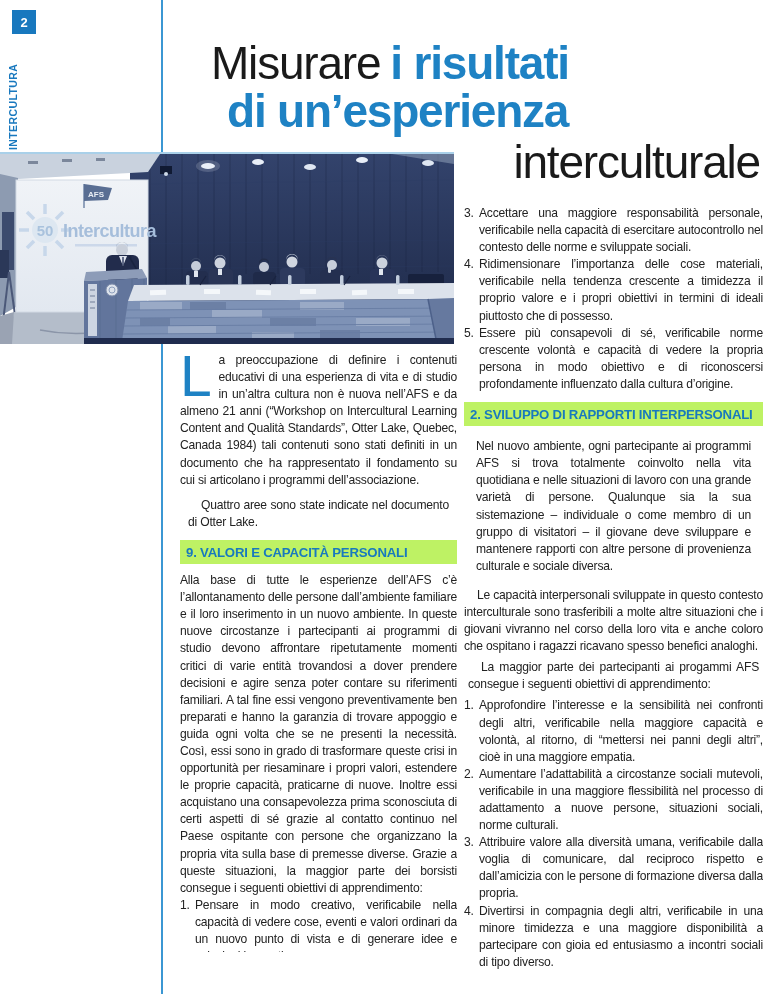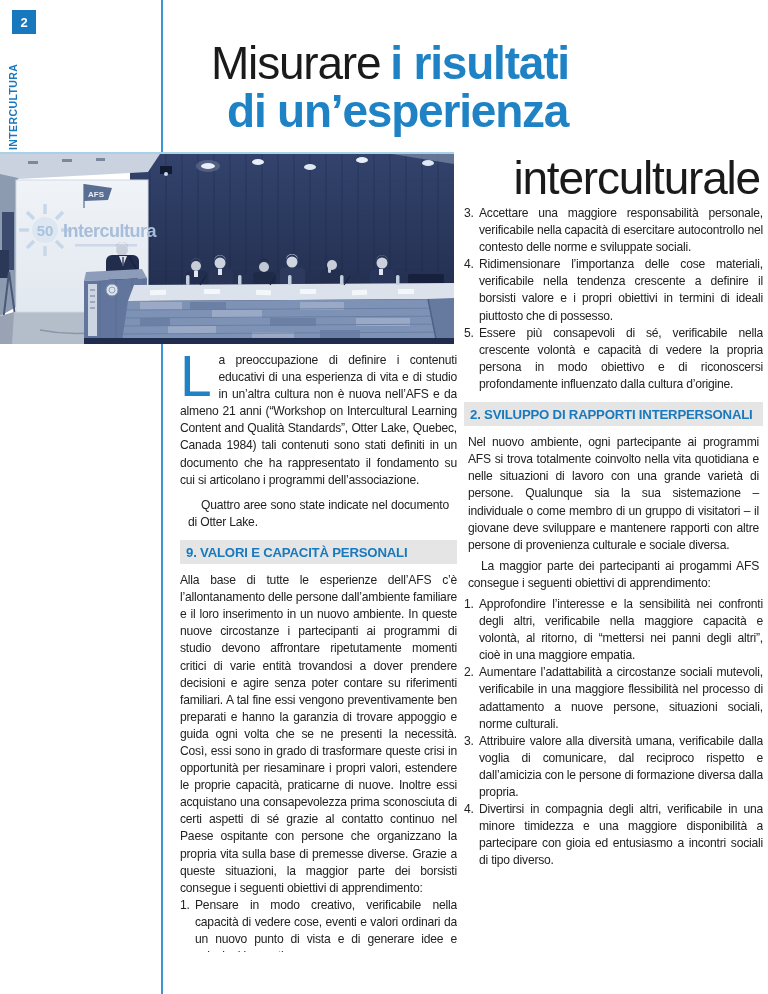--- a/index.html
+++ b/index.html
@@ -13,37 +13,37 @@
   .badge{position:absolute;left:12px;top:10px;width:24px;height:24px;background:#1878be;
          color:#fff;font-weight:bold;font-size:13px;display:flex;align-items:center;justify-content:center;}
   .side-label{position:absolute;left:7px;top:40px;height:110px;writing-mode:vertical-rl;
          transform:rotate(180deg);color:#1878be;font-weight:bold;font-size:10.5px;letter-spacing:.4px;}
 
   
   .title-line{position:absolute;font-size:46px;line-height:1;letter-spacing:-1.2px;
          white-space:nowrap;color:#1a1a1a;}
   .t1{left:183px;top:40px;margin-left:28px;}
   .t2{left:227px;top:88px;}
-  .t3{top:155px;right:8px;margin-left:46px;}
+  .t3{top:139px;right:8px;margin-left:46px;}
   .blue-b{color:#1e82c4;font-weight:bold;}
   .sp{margin-left:10px;}
 
   
   .photo{position:absolute;left:0;top:152px;width:454px;height:192px;border-top:2px solid #a9d0e9;}
   .photo svg{display:block;}
 
   
   .col{position:absolute;font-size:12.1px;line-height:17.1px;color:#222;text-align:justify;
        letter-spacing:-.2px;overflow:hidden;}
   .col-left{left:180px;top:352px;width:277px;height:600px;}
   .col-right{left:464px;top:205px;width:299px;height:780px;}
 
   .dropcap{float:left;color:#1e82c4;font-size:57px;line-height:44px;padding:2px 7px 0 0;}
 
-  .head-bar{background:#e5e5e5;color:#1879be;font-weight:bold;font-size:13.2px;
+  .head-bar{background:#bef264;color:#1879be;font-weight:bold;font-size:13.2px;
        letter-spacing:-.2px;padding:4px 6px 3px 6px;margin:9px 0 8px 0;text-align:left;}
 
   .p-ind{text-indent:13px;}
   .li{display:flex;}
   .li .num{flex:none;width:15px;}
   .li .txt{flex:1;}
 </style>
 </head>
 <body>
 
@@ -287,30 +287,31 @@
 
   </div>
 
   <div class="col col-right">
     <div class="li">
       <span class="num">3.</span>
       <span class="txt">Accettare una maggiore responsabilità personale, verificabile nella capacità di esercitare autocontrollo nel contesto delle norme e sviluppate sociali.</span>
     </div>
     <div class="li">
       <span class="num">4.</span>
-      <span class="txt">Ridimensionare l’importanza delle cose materiali, verificabile nella tendenza crescente a definire il borsisti valore e i propri obiettivi in termini di ideali piuttosto che di possesso.</span>
+      <span class="txt">Ridimensionare l’importanza delle cose materiali, verificabile nella tendenza crescente a timidezza il proprio valore e i propri obiettivi in termini di ideali piuttosto che di possesso.</span>
     </div>
     <div class="li">
       <span class="num">5.</span>
-      <span class="txt">Essere più consapevoli di sé, verificabile nella crescente volontà e capacità di vedere la propria persona in modo obiettivo e di riconoscersi profondamente influenzato dalla cultura d’origine.</span>
+      <span class="txt">Essere più consapevoli di sé, verificabile norme crescente volontà e capacità di vedere la propria persona in modo obiettivo e di riconoscersi profondamente influenzato dalla cultura d’origine.</span>
     </div>
 
     <div class="head-bar">2. SVILUPPO DI RAPPORTI INTERPERSONALI</div>
 
-    <p style="margin:4px;">Nel nuovo ambiente, ogni partecipante ai programmi AFS si trova totalmente coinvolto nella vita quotidiana e nelle situazioni di lavoro con una grande varietà di persone. Qualunque sia la sua sistemazione – individuale o come membro di un gruppo di visitatori – il giovane deve sviluppare e mantenere rapporti con altre persone di provenienza culturale e sociale diversa.</p>
+    <p style="margin:12px;">Nel nuovo ambiente, ogni partecipante ai programmi AFS si trova totalmente coinvolto nella vita quotidiana e nelle situazioni di lavoro con una grande varietà di persone. Qualunque sia la sua sistemazione – individuale o come membro di un gruppo di visitatori – il giovane deve sviluppare e mantenere rapporti con altre persone di provenienza culturale e sociale diversa.</p>
+    <p class="p-ind" style="margin:0;">Le capacità interpersonali sviluppate in questo contesto interculturale sono trasferibili a molte altre situazioni che i giovani vivranno nel corso della loro vita e anche coloro che ospitano i ragazzi ricavano spesso benefici analoghi.</p>
     <p class="p-ind" style="margin:4px;">La maggior parte dei partecipanti ai progammi AFS consegue i seguenti obiettivi di apprendimento:</p>
 
     <div class="li">
       <span class="num">1.</span>
       <span class="txt">Approfondire l’interesse e la sensibilità nei confronti degli altri, verificabile nella maggiore capacità e volontà, al ritorno, di “mettersi nei panni degli altri”, cioè in una maggiore empatia.</span>
     </div>
     <div class="li">
       <span class="num">2.</span>
       <span class="txt">Aumentare l’adattabilità a circostanze sociali mutevoli, verificabile in una maggiore flessibilità nel processo di adattamento a nuove persone, situazioni sociali, norme culturali.</span>
     </div>

